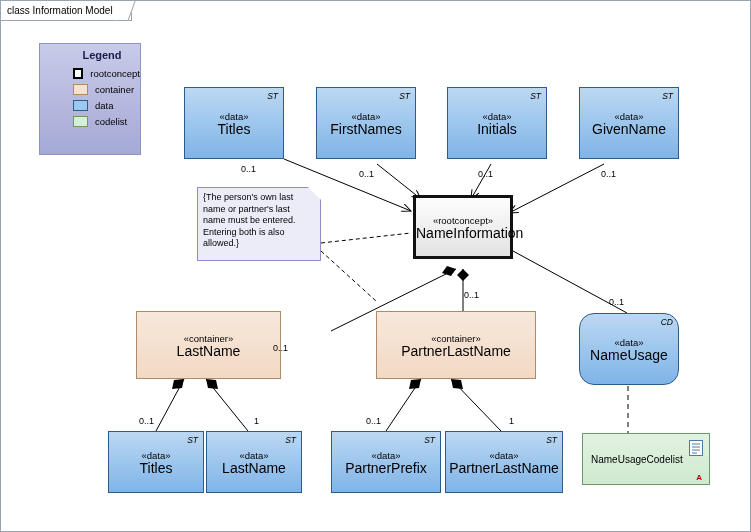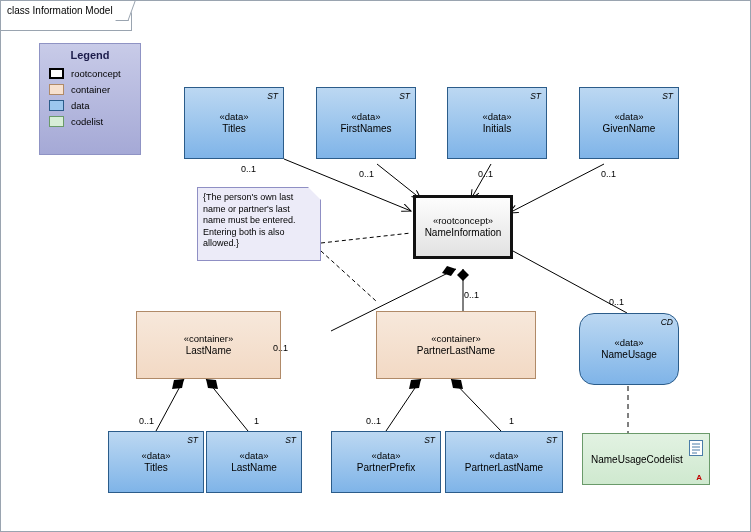--- a/index.html
+++ b/index.html
@@ -13,21 +13,21 @@
     position:relative;
     width:751px; height:532px;
     box-sizing:border-box;
     border:1px solid #9aa4b0;
     background:#ffffff;
   }
   
   .title-tab {
     position:absolute; left:0; top:0;
     height:19px;
-    padding:0 18px 10px 6px;
+    padding:0 18px 0 6px;
     background:#ffffff;
     border-right:1px solid #9aa4b0;
     border-bottom:1px solid #9aa4b0;
     font-size:10px;
     color:#000000;
     line-height:19px;
     white-space:nowrap;
   }
   .title-tab::after {
     content:"";
@@ -43,21 +43,21 @@
   svg.layer { position:absolute; left:0; top:0; width:751px; height:532px; }
   
   .node {
     position:absolute;
     box-sizing:border-box;
     text-align:center;
     font-size:10px;
     color:#000000;
   }
   .node .stereo { display:block; font-size:9.5px; line-height:12px; }
-  .node .nm { display:block; font-size:10px; line-height:12px; }
+  .node .nm { display:block; font-size:14px; line-height:12px; }
   .node .corner {
     position:absolute; top:3px; right:5px;
     font-size:8.5px; font-style:italic; color:#000000;
   }
   .data-box {
     background:linear-gradient(to bottom, #bcd8f2 0%, #7fb4e8 100%);
     border:1px solid #2b5c8a;
   }
   .container-box {
     background:linear-gradient(to bottom, #f7e8db 0%, #f2d9c4 100%);
@@ -74,20 +74,21 @@
   .nodecontent {
     position:absolute; left:0; right:0; top:50%;
     transform:translateY(-50%);
   }
   
   .legend {
     position:absolute;
     background:linear-gradient(to bottom, #c8cbe8 0%, #a5a9d6 100%);
     border:1px solid #8f93c4;
     box-sizing:border-box;
+    padding-left:24px;
   }
   .legend-title {
     text-align:center; font-size:11px; font-weight:bold;
     color:#1b1b4a; padding-top:5px; padding-bottom:4px;
   }
   .legend-row { display:flex; align-items:center; height:16px; padding-left:9px; }
   .legend-swatch {
     width:15px; height:11px; margin-right:7px; box-sizing:border-box;
   }
   .sw-root { background:#ffffff; border:2px solid #000000; }

